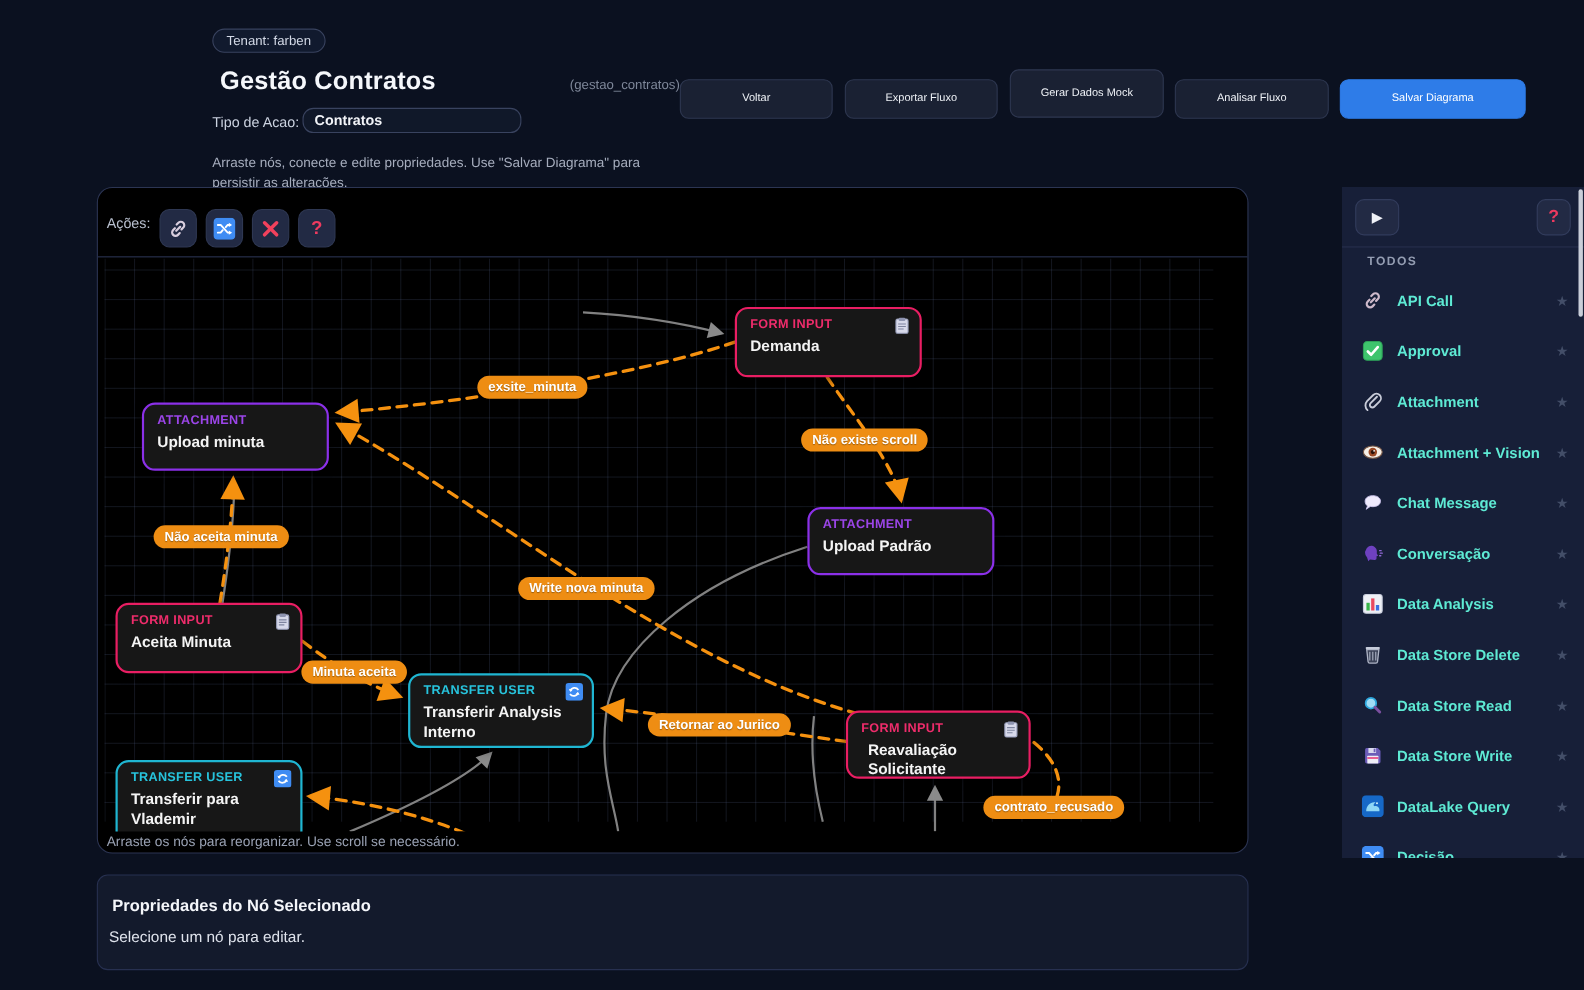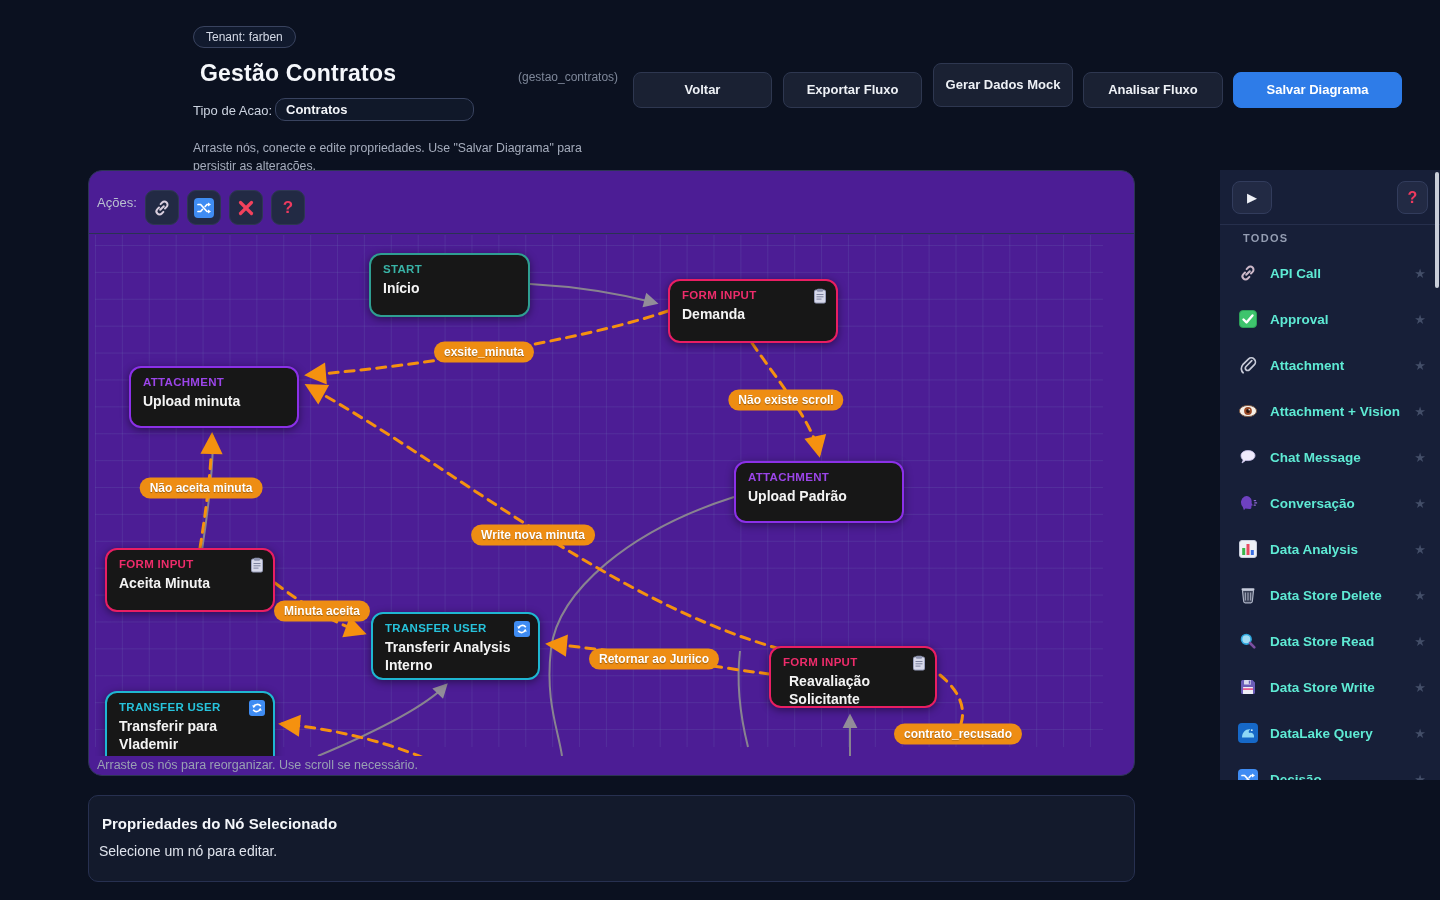--- a/index.html
+++ b/index.html
@@ -16,39 +16,39 @@
   .tenant-pill {
     left:193px; top:26px; height:22px; padding:0 12px;
     border:1px solid #39435f; border-radius:11px;
     font-size:12px; color:#d3d9e6; display:flex; align-items:center;
     background:#111a2e;
   }
   .page-title { left:200px; top:60px; font-size:23px; font-weight:bold; color:#f5f7fb; letter-spacing:.2px; }
   .slug { left:518px; top:70px; font-size:12px; color:#7e8799; }
   .hdr-btn {
     top:72px; height:36px; border-radius:8px; border:1px solid #2e3750;
-    background:#1a2133; color:#eef1f6; font-size:13px; font-weight:bold;
+    background:#1a2133; color:#eef1f6; font-size:10px; font-weight:normal;
     display:flex; align-items:center; justify-content:center; text-align:center;
-    font-family:"Liberation Sans", sans-serif; cursor:pointer; line-height:1.15;margin-left:15px;
+    font-family:"Liberation Sans", sans-serif; cursor:pointer; line-height:1.15;
   }
   .hdr-btn.tall { top:63px; height:44px; padding:0 10px; }
   .hdr-btn.primary { background:#2e7ce8; border-color:#2e7ce8; color:#fff; }
   .tipo-label { left:193px; top:103px; font-size:13px; color:#ccd3e0; }
   .tipo-input {
     left:275px; top:98px; width:199px; height:23px;
     background:#101829; border:1px solid #39435f; border-radius:10px;
     color:#f2f4f8; font-size:13px; font-weight:bold; padding:0 10px;
     font-family:"Liberation Sans", sans-serif;
   }
   .hdr-hint { left:193px; top:140px; width:428px; font-size:12.3px; line-height:1.45; color:#a6adbd; }
 
   
   .canvas-panel {
     left:88px; top:170px; width:1047px; height:606px;
-    background:#4c1d95; border:1px solid #2c3553; border-radius:14px;
+    background:#000000; border:1px solid #2c3553; border-radius:14px;
   }
   .canvas-toolbar { position:absolute; left:0; top:0; width:100%; height:63px; border-bottom:1px solid #2a3352; }
   .acoes-label { position:absolute; left:8px; top:24px; font-size:13px; color:#b9c0cf; }
   .tool-btn {
     position:absolute; top:19px; width:34px; height:35px;
     background:#222a44; border:1px solid #2e3752; border-radius:9px;
     display:flex; align-items:center; justify-content:center; cursor:pointer;
   }
   .tool-help { color:#ee3a5f; font-size:17px; font-weight:bold; }
 
@@ -190,24 +190,20 @@
       <path class="eo" d="M 578,76 C 490,106 330,131 218,140" marker-end="url(#ao)"></path>
       <path class="eo" d="M 662,108 C 688,146 722,186 729,219" marker-end="url(#ao)"></path>
       <path class="eo" d="M 110,313 C 116,276 121,238 122,201" marker-end="url(#ao)"></path>
       <path class="eo" d="M 690,414 C 520,366 370,236 218,151" marker-end="url(#ao)"></path>
       <path class="eo" d="M 185,348 C 215,371 243,387 273,398" marker-end="url(#ao)"></path>
       <path class="eo" d="M 679,439 C 610,430 535,416 459,409" marker-end="url(#ao)"></path>
       <path class="eo" d="M 850,440 C 872,458 877,477 869,494"></path>
       <path class="eo" d="M 347,529 C 312,512 256,495 192,489" marker-end="url(#ao)"></path>
     </svg>
 
-    <div class="node b-teal" style="left:279px;top:18px;width:161px;height:64px;">
-      <div class="node-type t-teal">START</div>
-      <div class="node-name">Início</div>
-    </div>
 
     <div class="node b-pink" style="left:578px;top:44px;width:170px;height:64px;">
       <div class="node-type t-pink">FORM INPUT</div>
       <div class="node-name">Demanda</div>
       <svg class="node-ico" viewBox="0 0 16 16">
         <rect x="2.5" y="2" width="11" height="13" rx="1.5" fill="#d7d9ea" stroke="#9aa0bd"></rect>
         <rect x="5" y="0.8" width="6" height="3" rx="1" fill="#8e94b0"></rect>
         <g stroke="#7e849f" stroke-width="1">
             <path d="M4.5 6.5 h7"></path>
             <path d="M4.5 8.8 h7"></path>

